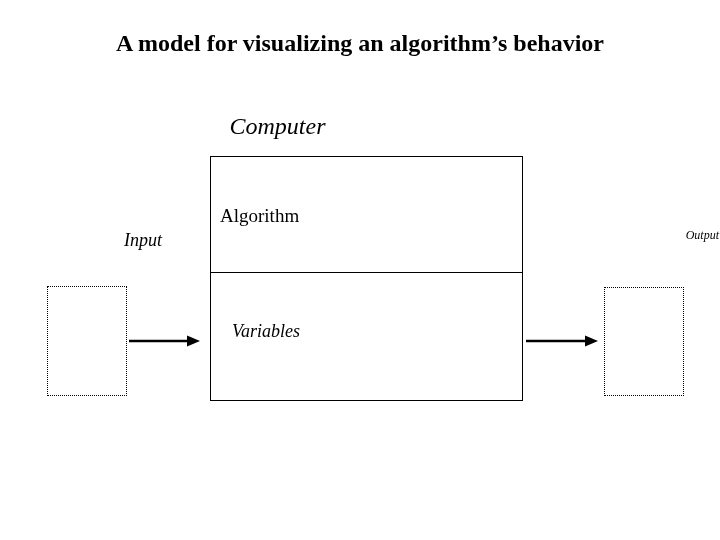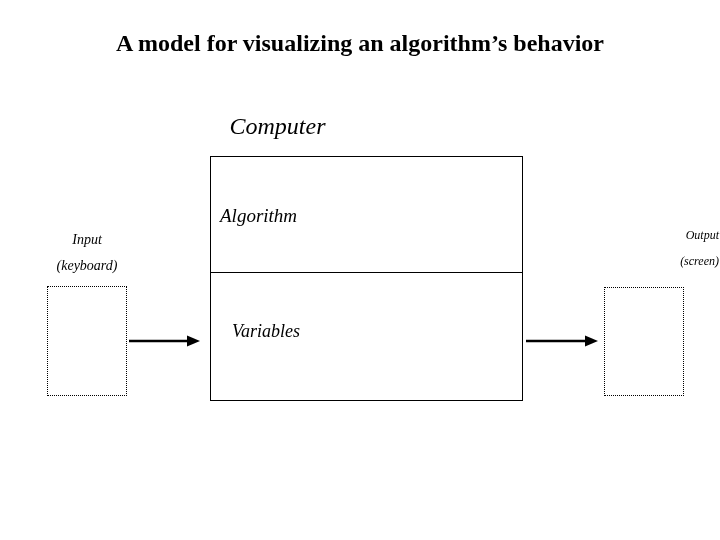--- a/index.html
+++ b/index.html
@@ -72,43 +72,42 @@
     width: 313px;
     height: 0;
     border-top: 1px solid #000000;
   }
 
   .algorithm-label {
     position: absolute;
     left: 220px;
     top: 204px;
     font-size: 19px;
-    font-style: italic;
     line-height: 24px;
     white-space: nowrap;
   }
 
   .variables-label {
     position: absolute;
     left: 232px;
     top: 319px;
     font-size: 18px;
     font-style: italic;
     line-height: 24px;
     white-space: nowrap;
   }
 
   
   .input-label {
     position: absolute;
     left: 12px;
     top: 227px;
     width: 150px;
-    text-align: center;
-    font-size: 14px;
+    text-align: right;
+    font-size: 18px;
     font-style: italic;
     line-height: 26px;
     white-space: nowrap;
   }
   .input-label .ln { display: block; }
 
   .input-box {
     position: absolute;
     left: 47px;
     top: 286px;
@@ -166,28 +165,26 @@
   <div class="computer-box"></div>
 
   <div class="computer-divider"></div>
 
   <div class="algorithm-label">Algorithm</div>
 
   <div class="variables-label">Variables</div>
 
   <div class="input-label">
     <span class="ln">Input</span>
-    <span class="ln">(keyboard)</span>
   </div>
 
   <div class="input-box"></div>
 
   <div class="output-label">
     <span class="ln">Output</span>
-    <span class="ln">(screen)</span>
   </div>
 
   <div class="output-box"></div>
 
   <div class="arrow arrow-in">
     <svg width="74" height="20" viewBox="0 0 74 20">
       <line x1="1" y1="10" x2="62" y2="10" stroke="#000000" stroke-width="2.4"></line>
       <polygon points="59,4.5 72,10 59,15.5" fill="#000000"></polygon>
     </svg>
   </div>

